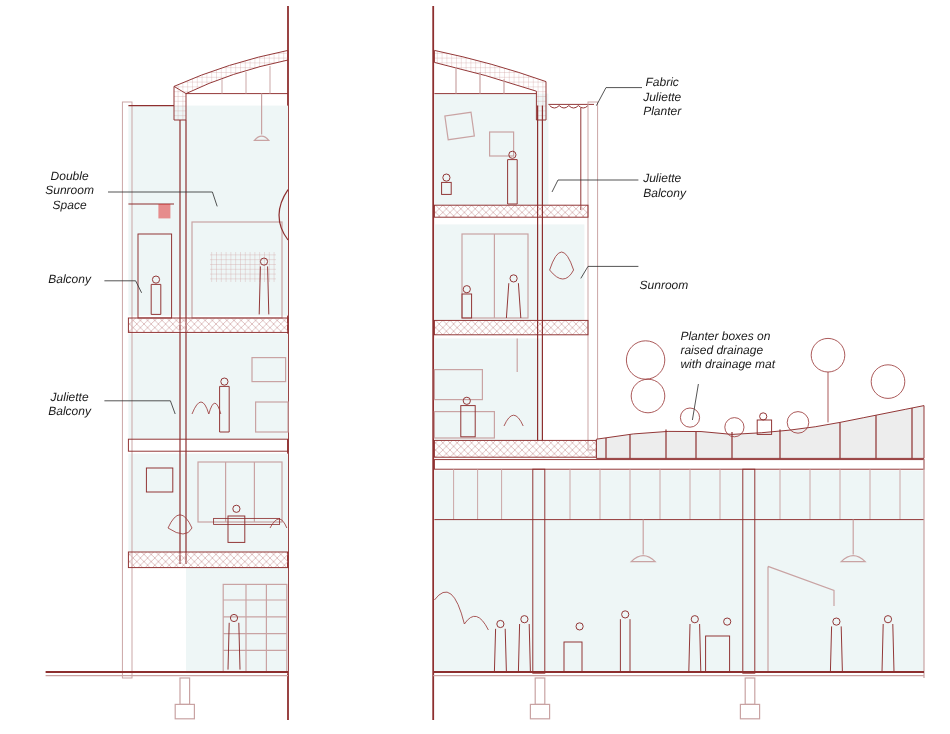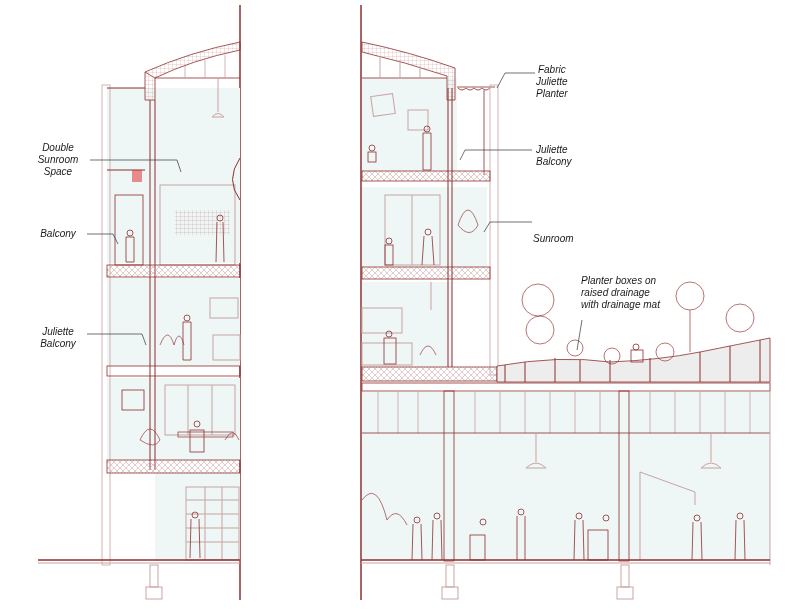--- a/index.html
+++ b/index.html
@@ -280,18 +280,18 @@
   <span>Juliette</span>
   <span>Planter</span>
 </div>
 <div class="label" style="left:536px; top:144px;">
   <span>Juliette</span>
   <span>Balcony</span>
 </div>
 <div class="label" style="left:533px; top:216px;margin-top:17px;">
   <span>Sunroom</span>
 </div>
-<div class="label" style="left:581px; top:275px;">
+<div class="label" style="left:567px; top:275px;">
   <span>Planter boxes on</span>
   <span>raised drainage</span>
   <span>with drainage mat</span>
 </div>
 </div>
 
 </body></html>

